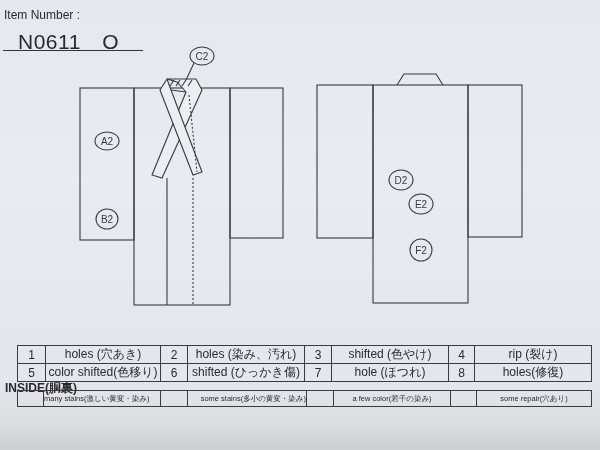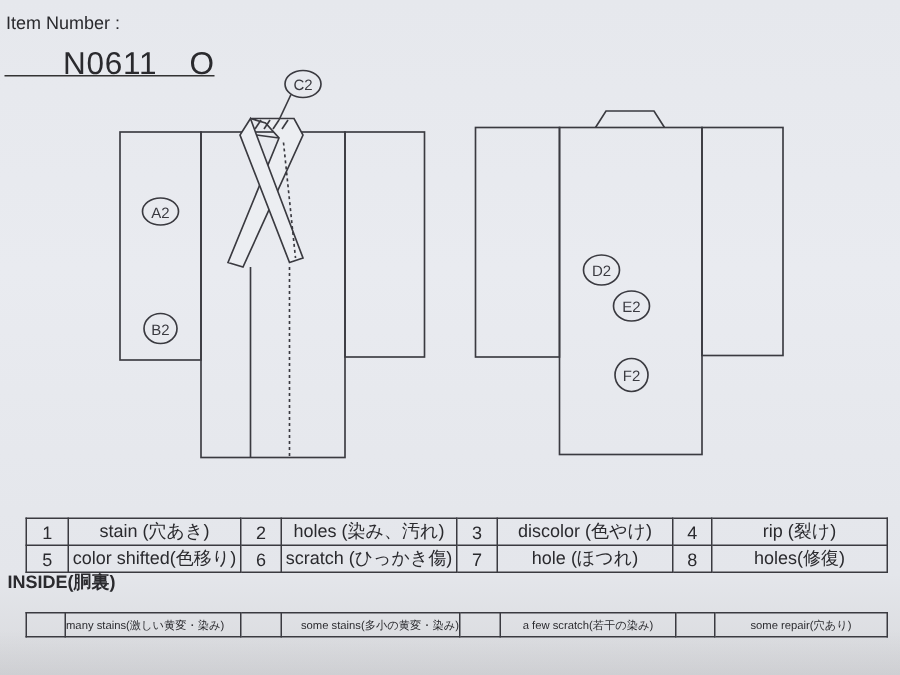--- a/index.html
+++ b/index.html
@@ -4,28 +4,28 @@
   <style>
     html, body { margin:0; padding:0; }
     body {
       width:600px; height:450px; overflow:hidden; position:relative;
       background: linear-gradient(180deg, #e6e8ed 0%, #e9ebf0 40%, #e4e6eb 85%, #d8d9dc 100%);
       font-family: "Liberation Sans", "DejaVu Sans", sans-serif;
       color:#2a2a2e;
     }
     .abs { position:absolute; }
     #item-label { left:4px; top:8px; font-size:12px;text-align:right; }
-    #item-number { left:18px; top:28px; font-size:21px; letter-spacing:0.5px;margin-left:24px; }
+    #item-number { left:18px; top:28px; font-size:21px; letter-spacing:0.5px; }
     #item-underline { left:3px; top:50px; width:140px; height:0; border-top:1.5px solid #333; }
     svg.drawing { position:absolute; left:0; top:0; }
     .tbl { position:absolute; border-collapse:collapse; font-size:12px; table-layout:fixed; }
     .tbl td { border:1px solid #3a3a40; text-align:center; padding:0; height:16px; white-space:nowrap; overflow:hidden; }
     #legend-table { left:17px; top:345px; width:574px; }
     #inside-label { left:5px; top:380px; font-size:12px; font-weight:bold; }
-    #inside-table { left:17px; top:408px; width:574px; font-size:7.5px; }
+    #inside-table { left:17px; top:390px; width:574px; font-size:7.5px; }
     #inside-table td { height:15px; }
     .shadow { position:absolute; left:0; top:420px; width:600px; height:30px;
       background: linear-gradient(180deg, rgba(0,0,0,0) 0%, rgba(90,90,100,0.08) 100%); }
   </style>
 </head>
 <body>
 
 <div id="item-label" class="abs">Item Number :</div>
 <div id="item-number" class="abs">N0611　O</div>
 <div id="item-underline" class="abs"></div>
@@ -88,33 +88,33 @@
       <col style="width:27px">
       <col style="width:117px">
     <col style="width:27px">
       <col style="width:117px">
       <col style="width:26px">
       <col style="width:117px">
   </colgroup>
   <tbody>
       <tr>
     <td>1</td>
-    <td>stain (穴あき)</td>
+    <td>holes (穴あき)</td>
     <td>2</td>
     <td>holes (染み、汚れ)</td>
     <td>3</td>
-    <td>discolor (色やけ)</td>
+    <td>shifted (色やけ)</td>
     <td>4</td>
     <td>rip (裂け)</td>
   </tr>
   <tr>
     <td>5</td>
     <td>color shifted(色移り)</td>
     <td>6</td>
-    <td>scratch (ひっかき傷)</td>
+    <td>shifted (ひっかき傷)</td>
     <td>7</td>
     <td>hole (ほつれ)</td>
     <td>8</td>
     <td>holes(修復)</td>
   </tr>
 </tbody>
   </table>
 
 <div id="inside-label" class="abs">INSIDE(胴裏)</div>
 
@@ -129,20 +129,20 @@
       <col style="width:26px">
       <col style="width:115px">
   </colgroup>
   <tbody>
       <tr>
     <td></td>
     <td style="text-align:left">many stains(激しい黄変・染み)</td>
     <td></td>
     <td style="text-align:right">some stains(多小の黄変・染み)</td>
     <td></td>
-    <td>a few scratch(若干の染み)</td>
+    <td>a few color(若干の染み)</td>
     <td></td>
     <td>some repair(穴あり)</td>
   </tr>
 </tbody>
   </table>
 
 <div class="shadow"></div>
 
 </body></html>

